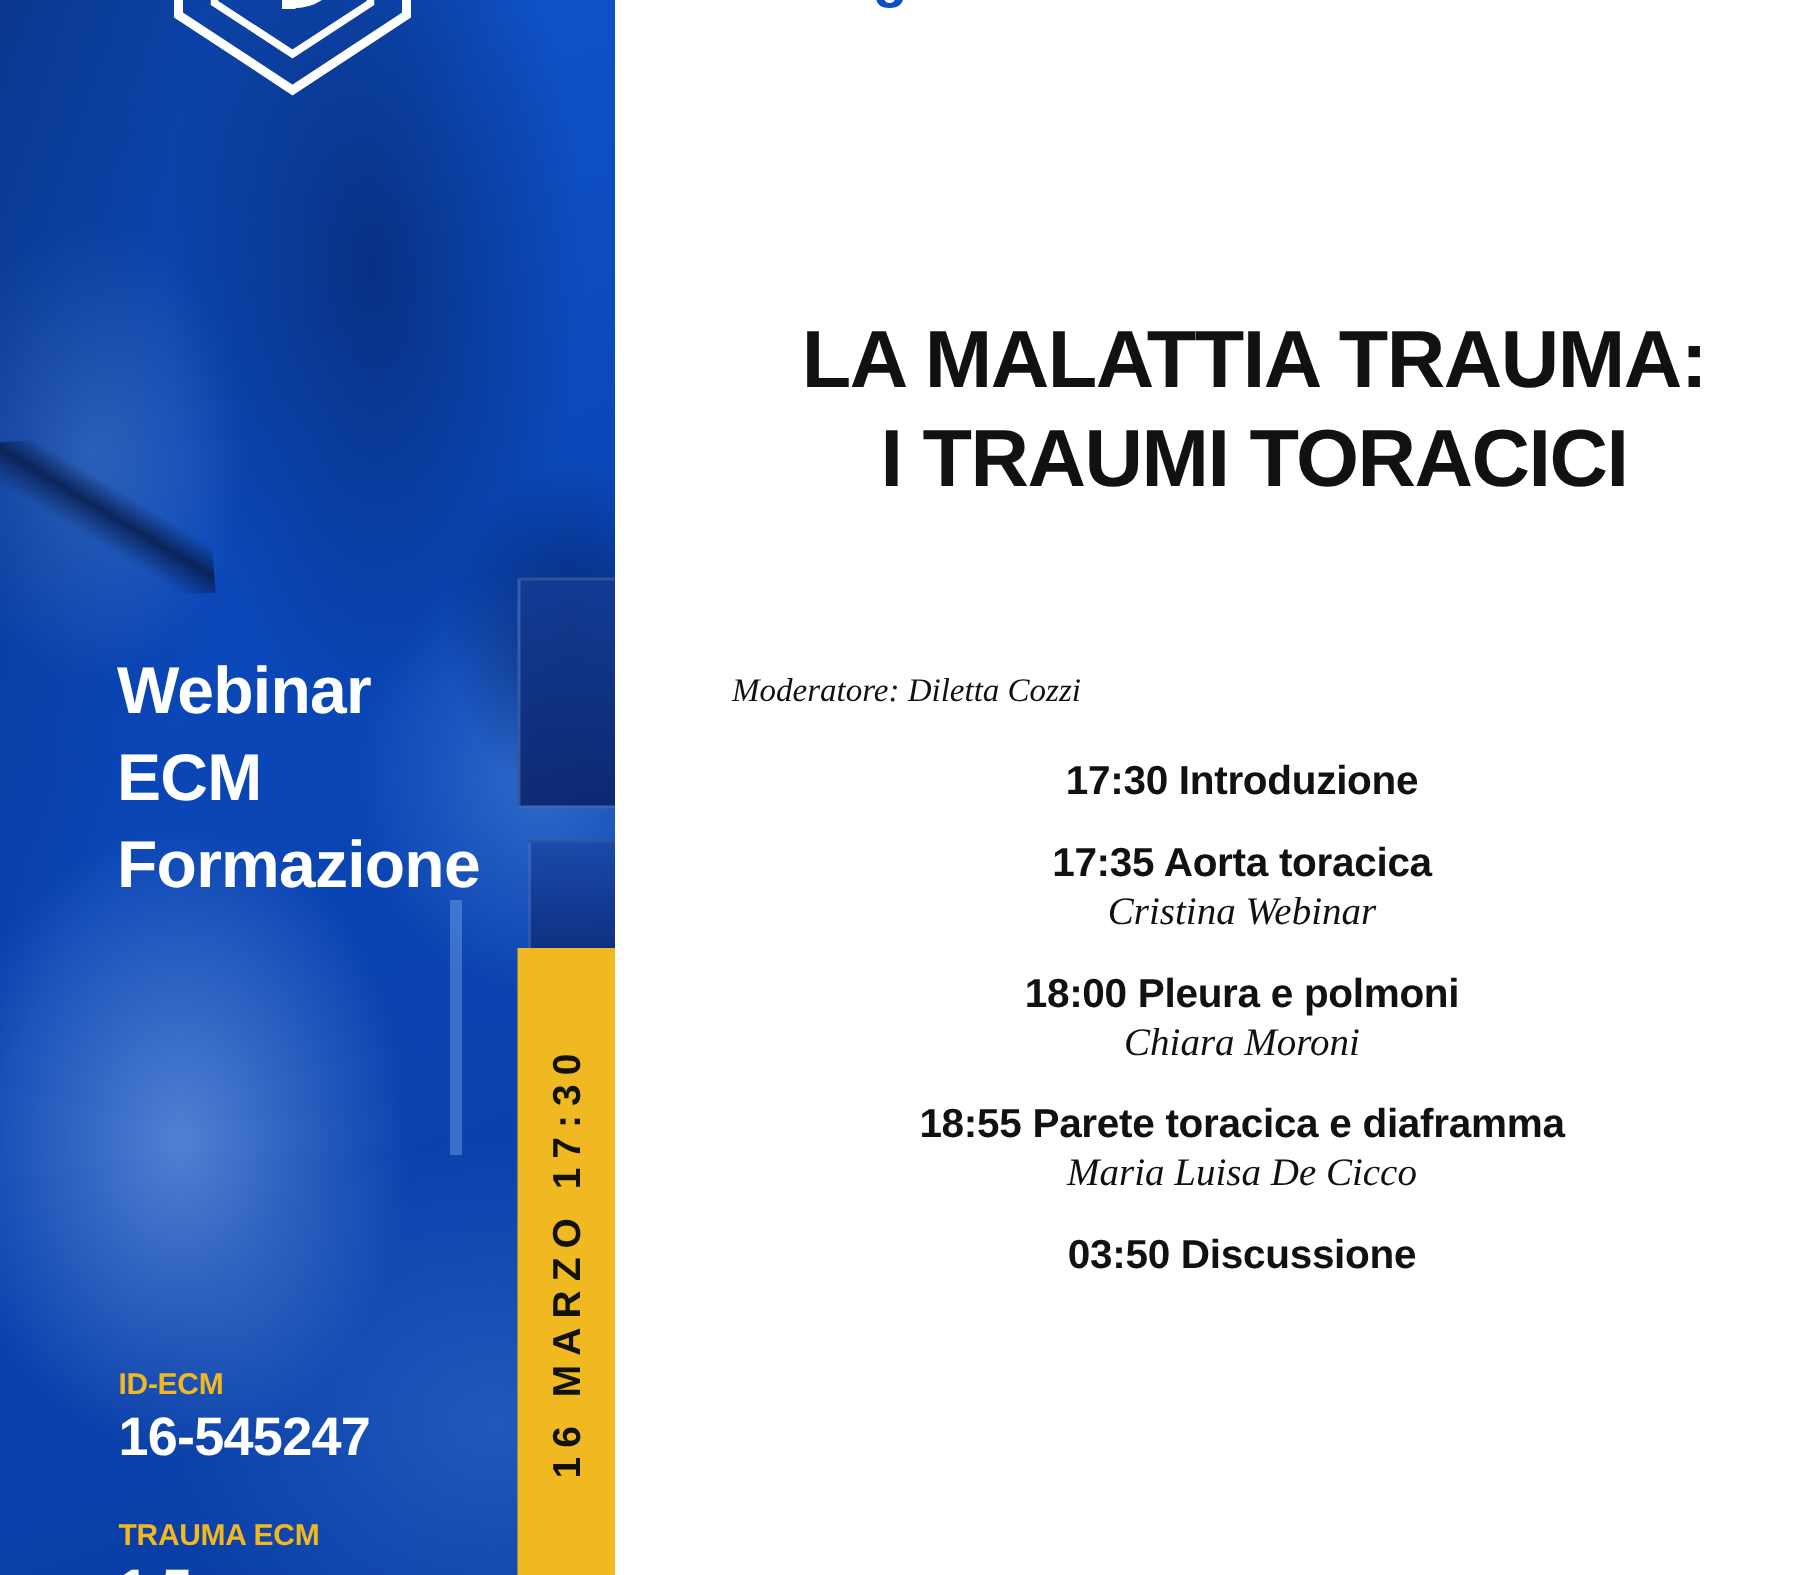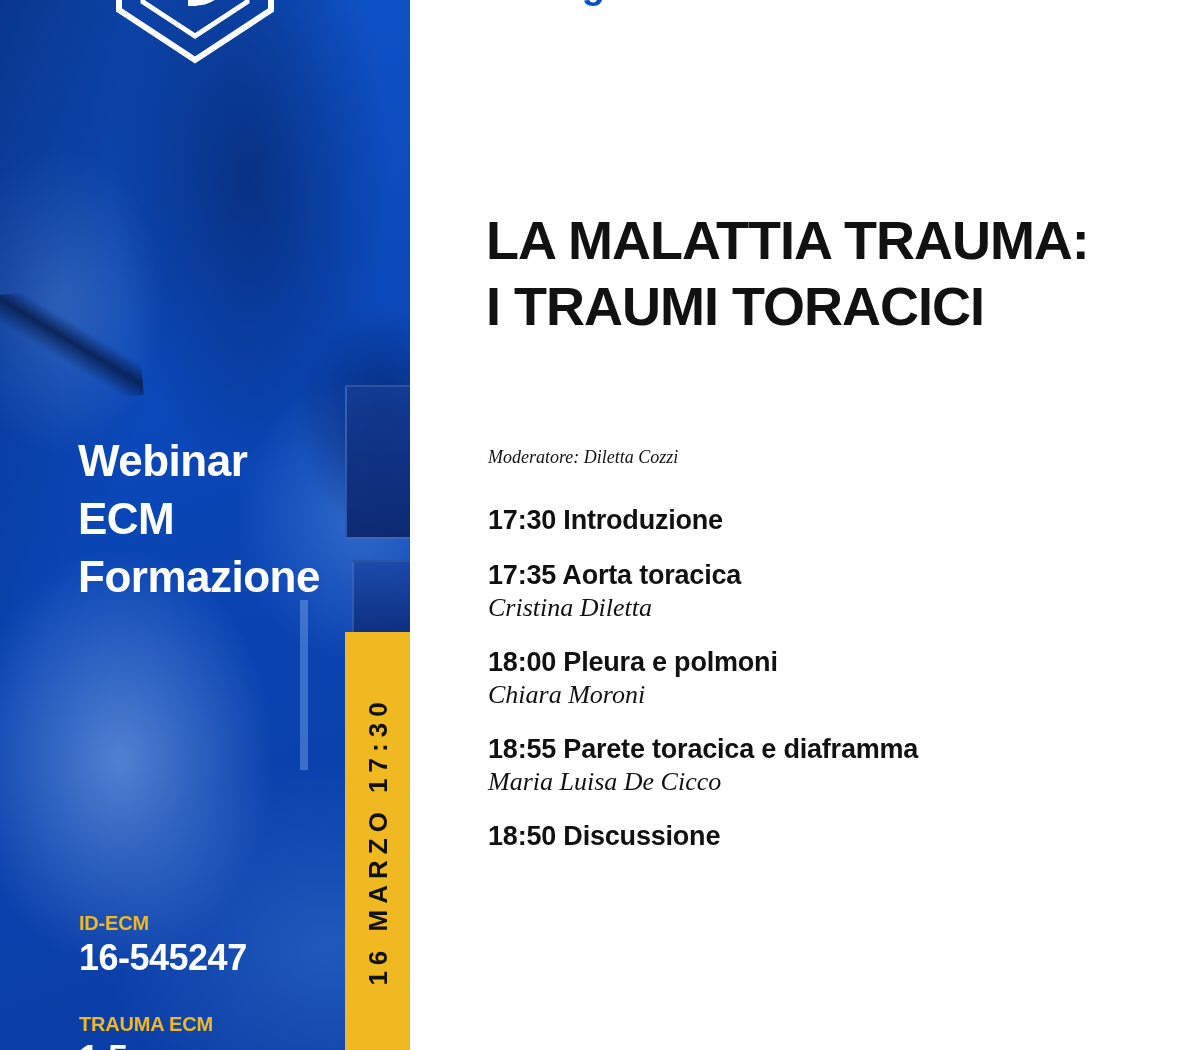--- a/index.html
+++ b/index.html
@@ -168,37 +168,38 @@
     position: absolute;
     left: 76px;
     top: 208px;
     width: 700px;
     color: #111111;
     font-weight: bold;
     font-size: 54px;
     line-height: 1.22;
     letter-spacing: -1px;
   }
-  .main-title .ln { display: block; }
+  .main-title .ln { display: block; text-align: center; }
 
   .moderator {
     position: absolute;
     left: 78px;
     top: 447px;
     font-style: italic;
-    font-size: 18px;
+    font-size: 22px;
     color: #111111;
     font-family: "Liberation Serif", serif;
   }
 
   .agenda {
     position: absolute;
     left: 78px;
     top: 505px;
     width: 680px;
+    text-align: center;
   }
   .agenda-item { margin-bottom: 24px; }
   .agenda-line {
     font-weight: bold;
     font-size: 27px;
     color: #111111;
     letter-spacing: -0.2px;
   }
   .agenda-speaker {
     font-style: italic;
@@ -258,27 +259,27 @@
   </div>
 
   <div class="moderator">Moderatore: Diletta Cozzi</div>
 
   <div class="agenda">
     <div class="agenda-item">
       <div class="agenda-line">17:30 Introduzione</div>
     </div>
     <div class="agenda-item">
       <div class="agenda-line">17:35 Aorta toracica</div>
-      <div class="agenda-speaker">Cristina Diletta</div>
+      <div class="agenda-speaker">Cristina Webinar</div>
     </div>
     <div class="agenda-item">
       <div class="agenda-line">18:00 Pleura e polmoni</div>
       <div class="agenda-speaker">Chiara Moroni</div>
     </div>
     <div class="agenda-item">
       <div class="agenda-line">18:55 Parete toracica e diaframma</div>
       <div class="agenda-speaker">Maria Luisa De Cicco</div>
     </div>
     <div class="agenda-item">
-      <div class="agenda-line">18:50 Discussione</div>
+      <div class="agenda-line">03:50 Discussione</div>
     </div>
   </div>
 </div>
 
 </body></html>

